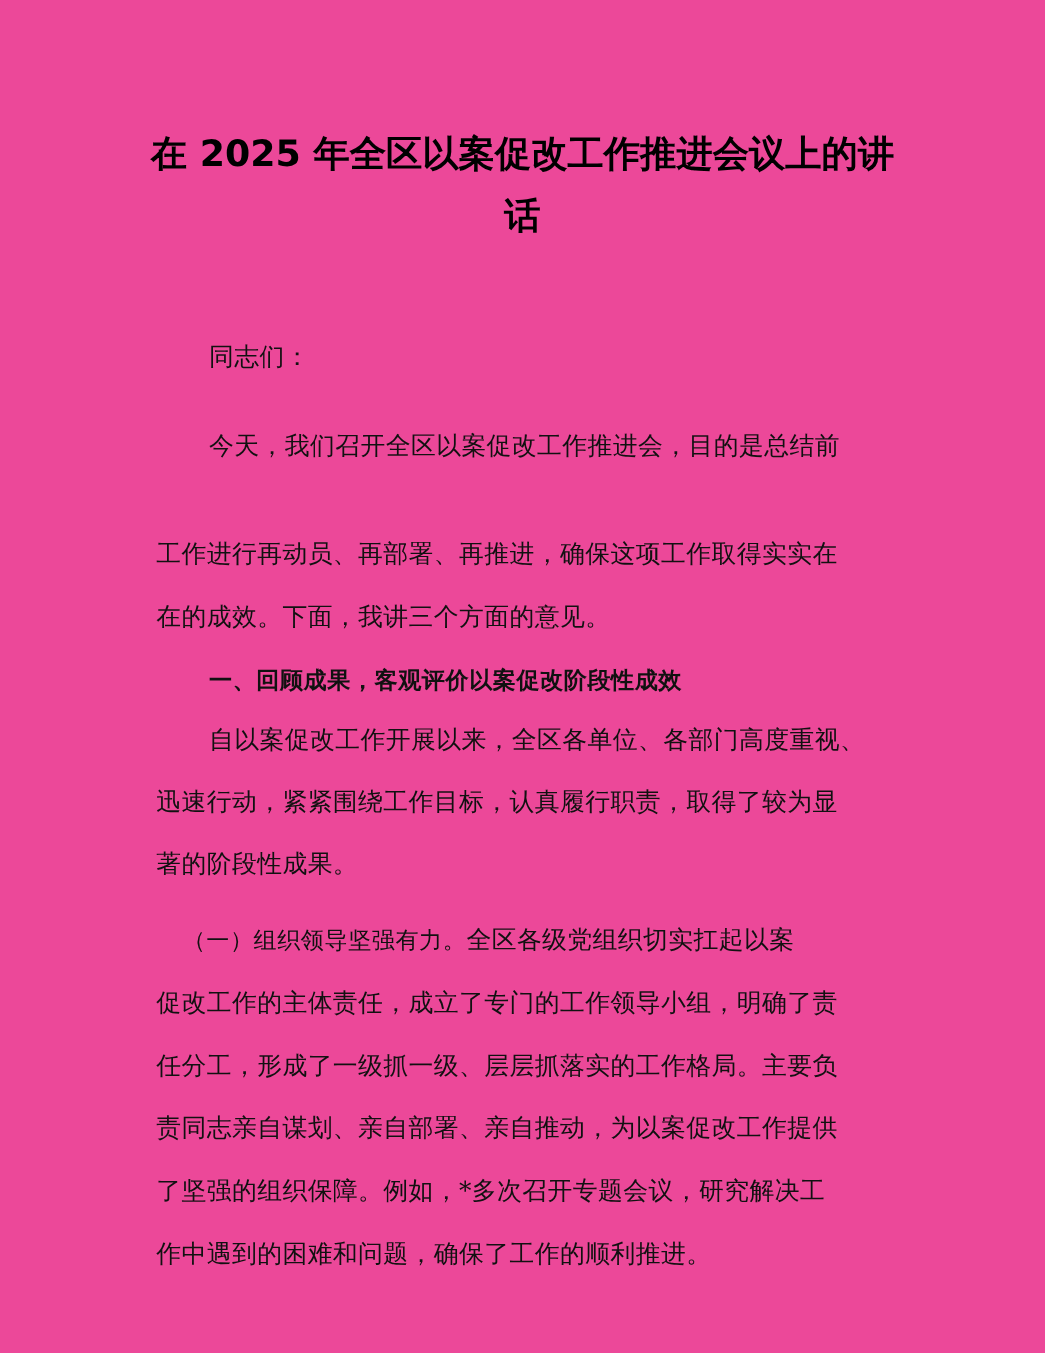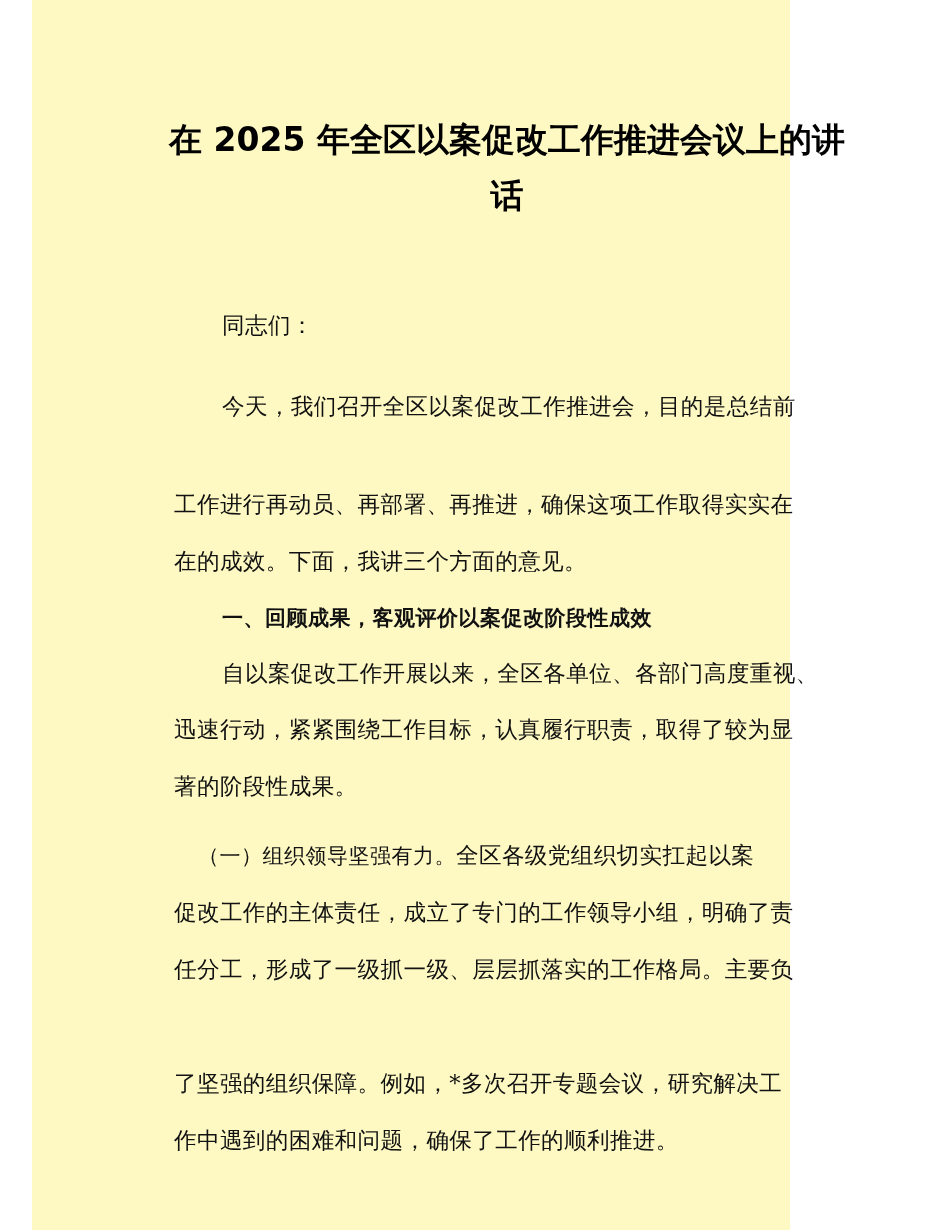--- a/index.html
+++ b/index.html
@@ -1,21 +1,21 @@
 <!DOCTYPE html>
 <html><head>
 <meta charset="utf-8">
 <style>
   html, body { margin: 0; padding: 0; background: #ffffff; }
   body {
     width: 950px; height: 1230px; position: relative; overflow: hidden;
     font-family: "DejaVu Serif", "Liberation Serif", serif;
     color: #111111;
   }
-  .page { position: absolute; left: 0; top: 0; width: 758px; height: 1230px; background: #fef9c3; margin-left: 32px; }
+  .page { position: absolute; left: 0; top: 0; width: 950px; height: 1230px; background: #ec4899; }
   .title {
     position: absolute; left: 130px; width: 690px; top: 112px;
     text-align: center; font-weight: bold; font-size: 33px; line-height: 56px;
     font-family: "DejaVu Sans", "Liberation Sans", sans-serif; color: #000;
     letter-spacing: 0px;
   }
   .title .tline { display: block; white-space: nowrap; }
   .line {
     position: absolute; left: 142px; width: 680px; white-space: nowrap;
     font-size: 22.6px; line-height: 30px; height: 30px; letter-spacing: 0.35px;
@@ -44,16 +44,17 @@
 
   <div class="line indent" style="top:658px">自以案促改工作开展以来，全区各单位、各部门高度重视、</div>
   <div class="line" style="top:714px">迅速行动，紧紧围绕工作目标，认真履行职责，取得了较为显</div>
   <div class="line" style="top:771px">著的阶段性成果。</div>
 
   <div class="line" style="top:840px; left:166px">
     <span class="bold">（一）组织领导坚强有力。</span><span>全区各级党组织切实扛起以案</span>
   </div>
   <div class="line" style="top:897px">促改工作的主体责任，成立了专门的工作领导小组，明确了责</div>
   <div class="line" style="top:954px">任分工，形成了一级抓一级、层层抓落实的工作格局。主要负</div>
+  <div class="line" style="top:1011px">责同志亲自谋划、亲自部署、亲自推动，为以案促改工作提供</div>
   <div class="line" style="top:1068px">了坚强的组织保障。例如，*多次召开专题会议，研究解决工</div>
   <div class="line" style="top:1125px">作中遇到的困难和问题，确保了工作的顺利推进。</div>
 
 </div>
 
 </body></html>

